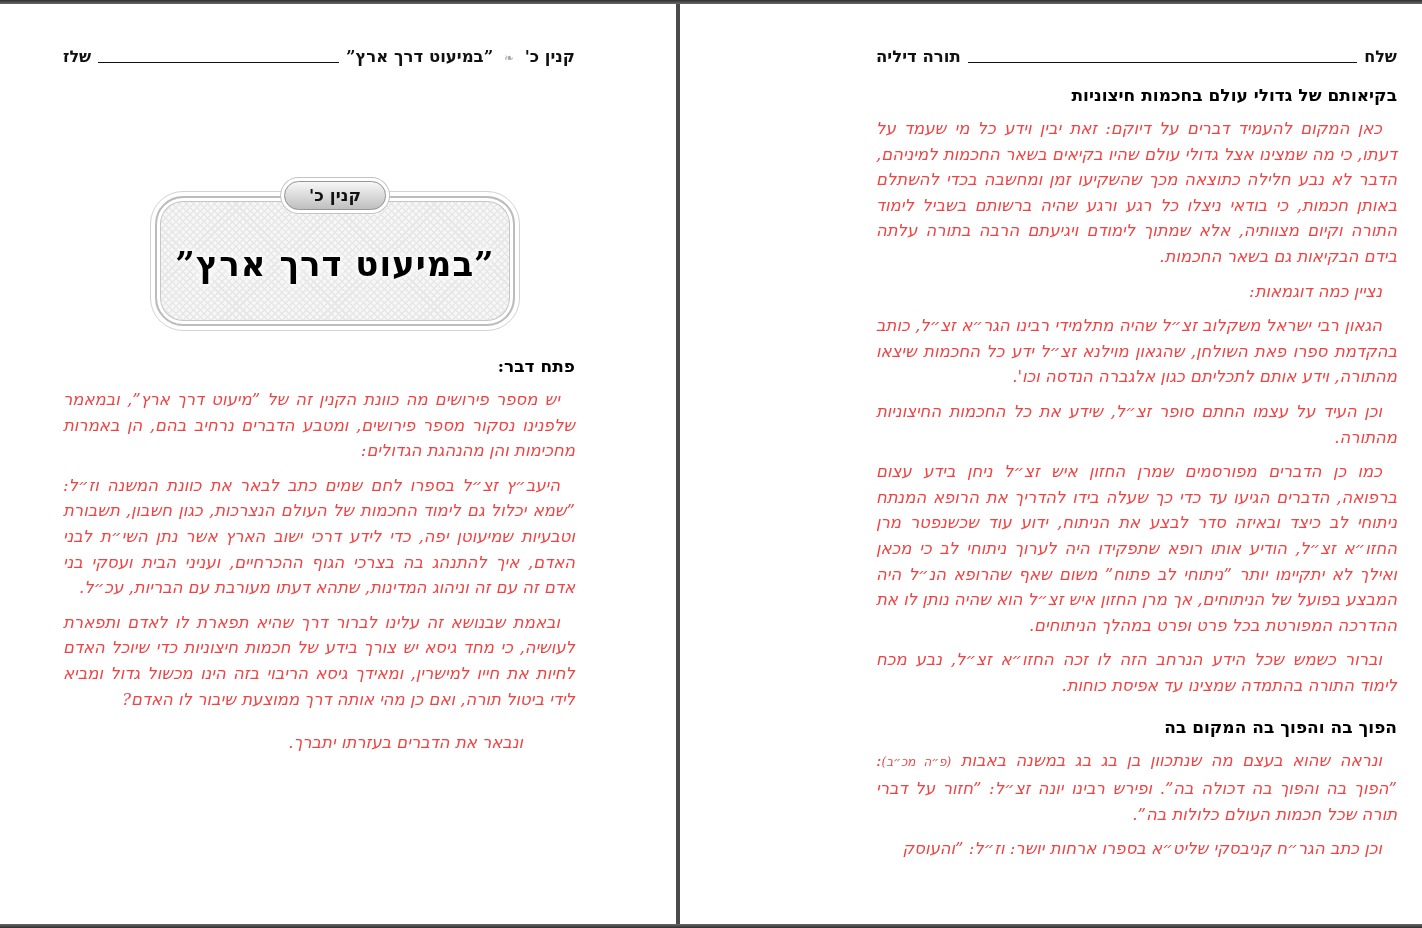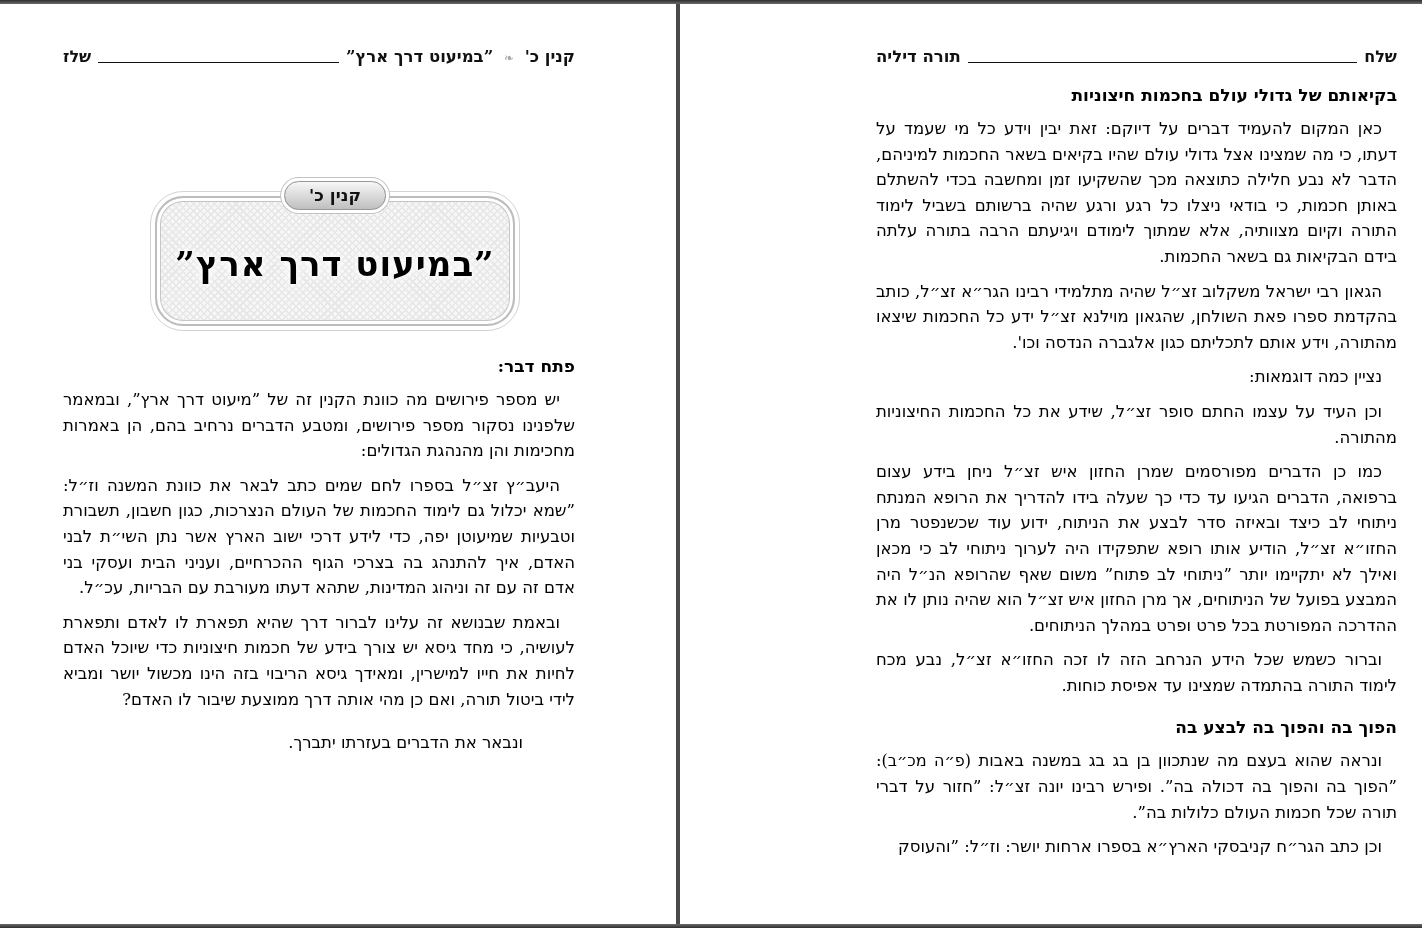--- a/index.html
+++ b/index.html
@@ -117,32 +117,33 @@
   .body { position: relative; }
   .page.left .body { margin-top: 288px; }
   .page.right .body { margin-top: 0; }
 
   .body p {
     margin: 0 0 9px 0;
     font-size: 16.5px;
     line-height: 25.6px;
     text-align: justify;
     text-indent: 15px;
-    color: #000000;
+    color: #ef4444;
+    font-style: italic;
   }
   .body h3 {
     margin: 17px 0 9px 0;
     font-size: 17px;
     line-height: 24px;
     font-weight: bold;
     color: #000;
     text-align: right;
   }
   .page.right .body h3.first { }
-  .small-ref { font-size: 16px; }
+  .small-ref { font-size: 12px; }
   p.closing {
     text-align: right;
     text-indent: 52px;
     margin-top: 18px;
   }
 </style>
 </head>
 <body>
 
 <div class="spread">
@@ -162,43 +163,43 @@
 
     <div class="title-box">
       <div class="badge">קנין כ'</div>
       <div class="big-title">”במיעוט דרך ארץ”</div>
     </div>
 
     <div class="body">
       <h3>פתח דבר:</h3>
       <p>יש מספר פירושים מה כוונת הקנין זה של ”מיעוט דרך ארץ”, ובמאמר שלפנינו נסקור מספר פירושים, ומטבע הדברים נרחיב בהם, הן באמרות מחכימות והן מהנהגת הגדולים:</p>
       <p>היעב״ץ זצ״ל בספרו לחם שמים כתב לבאר את כוונת המשנה וז״ל: ”שמא יכלול גם לימוד החכמות של העולם הנצרכות, כגון חשבון, תשבורת וטבעיות שמיעוטן יפה, כדי לידע דרכי ישוב הארץ אשר נתן השי״ת לבני האדם, איך להתנהג בה בצרכי הגוף ההכרחיים, ועניני הבית ועסקי בני אדם זה עם זה וניהוג המדינות, שתהא דעתו מעורבת עם הבריות, עכ״ל.</p>
-      <p>ובאמת שבנושא זה עלינו לברור דרך שהיא תפארת לו לאדם ותפארת לעושיה, כי מחד גיסא יש צורך בידע של חכמות חיצוניות כדי שיוכל האדם לחיות את חייו למישרין, ומאידך גיסא הריבוי בזה הינו מכשול יושר ומביא לידי ביטול תורה, ואם כן מהי אותה דרך ממוצעת שיבור לו האדם?</p>
+      <p>ובאמת שבנושא זה עלינו לברור דרך שהיא תפארת לו לאדם ותפארת לעושיה, כי מחד גיסא יש צורך בידע של חכמות חיצוניות כדי שיוכל האדם לחיות את חייו למישרין, ומאידך גיסא הריבוי בזה הינו מכשול גדול ומביא לידי ביטול תורה, ואם כן מהי אותה דרך ממוצעת שיבור לו האדם?</p>
       <p class="closing">ונבאר את הדברים בעזרתו יתברך.</p>
     </div>
   </div>
 
   <div class="divider"></div>
 
   <div class="page right">
     <div class="page-header">
       <span>שלח</span>
       <span class="rule"></span>
       <span class="hdr-title">תורה דיליה</span>
     </div>
 
     <div class="body">
       <h3 class="first">בקיאותם של גדולי עולם בחכמות חיצוניות</h3>
       <p>כאן המקום להעמיד דברים על דיוקם: זאת יבין וידע כל מי שעמד על דעתו, כי מה שמצינו אצל גדולי עולם שהיו בקיאים בשאר החכמות למיניהם, הדבר לא נבע חלילה כתוצאה מכך שהשקיעו זמן ומחשבה בכדי להשתלם באותן חכמות, כי בודאי ניצלו כל רגע ורגע שהיה ברשותם בשביל לימוד התורה וקיום מצוותיה, אלא שמתוך לימודם ויגיעתם הרבה בתורה עלתה בידם הבקיאות גם בשאר החכמות.</p>
+      <p>נציין כמה דוגמאות:</p>
       <p>הגאון רבי ישראל משקלוב זצ״ל שהיה מתלמידי רבינו הגר״א זצ״ל, כותב בהקדמת ספרו פאת השולחן, שהגאון מוילנא זצ״ל ידע כל החכמות שיצאו מהתורה, וידע אותם לתכליתם כגון אלגברה הנדסה וכו'.</p>
-      <p>נציין כמה דוגמאות:</p>
       <p>וכן העיד על עצמו החתם סופר זצ״ל, שידע את כל החכמות החיצוניות מהתורה.</p>
       <p>כמו כן הדברים מפורסמים שמרן החזון איש זצ״ל ניחן בידע עצום ברפואה, הדברים הגיעו עד כדי כך שעלה בידו להדריך את הרופא המנתח ניתוחי לב כיצד ובאיזה סדר לבצע את הניתוח, ידוע עוד שכשנפטר מרן החזו״א זצ״ל, הודיע אותו רופא שתפקידו היה לערוך ניתוחי לב כי מכאן ואילך לא יתקיימו יותר ”ניתוחי לב פתוח” משום שאף שהרופא הנ״ל היה המבצע בפועל של הניתוחים, אך מרן החזון איש זצ״ל הוא שהיה נותן לו את ההדרכה המפורטת בכל פרט ופרט במהלך הניתוחים.</p>
       <p>וברור כשמש שכל הידע הנרחב הזה לו זכה החזו״א זצ״ל, נבע מכח לימוד התורה בהתמדה שמצינו עד אפיסת כוחות.</p>
-      <h3>הפוך בה והפוך בה לבצע בה</h3>
+      <h3>הפוך בה והפוך בה המקום בה</h3>
       <p><span>ונראה שהוא בעצם מה שנתכוון בן בג בג במשנה באבות </span><span class="small-ref">(פ״ה מכ״ב)</span><span>: ”הפוך בה והפוך בה דכולה בה”. ופירש רבינו יונה זצ״ל: ”חזור על דברי תורה שכל חכמות העולם כלולות בה”.</span></p>
-      <p>וכן כתב הגר״ח קניבסקי הארץ״א בספרו ארחות יושר: וז״ל: ”והעוסק</p>
+      <p>וכן כתב הגר״ח קניבסקי שליט״א בספרו ארחות יושר: וז״ל: ”והעוסק</p>
     </div>
   </div>
 
   <div class="edge bottom"></div>
 
 </div>
 
 </body></html>

